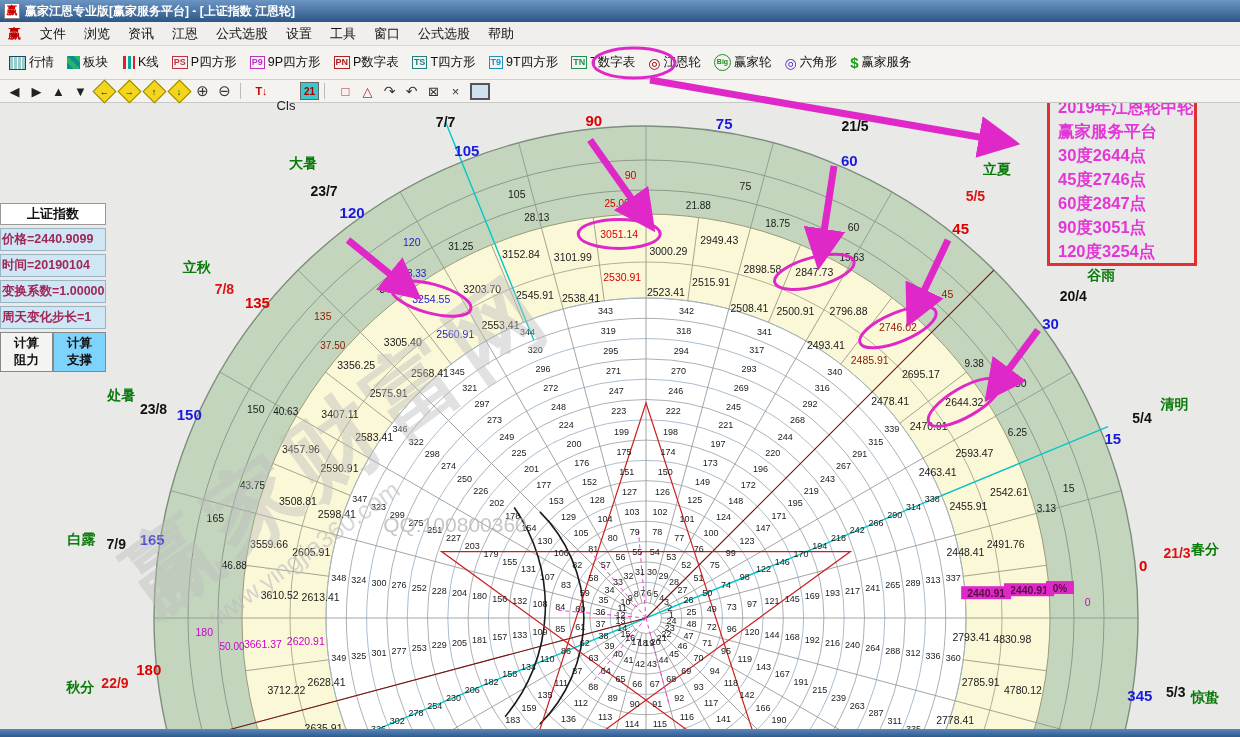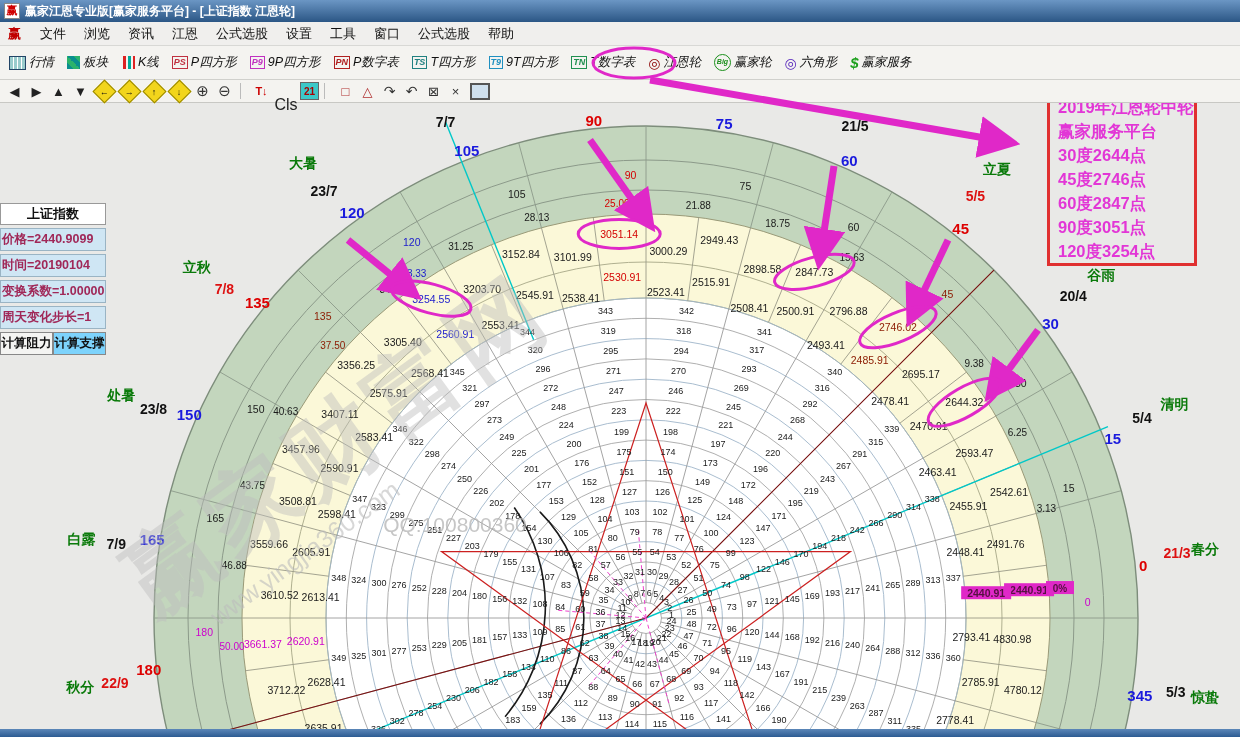--- a/index.html
+++ b/index.html
@@ -10,21 +10,21 @@
     background:linear-gradient(#6b96c4,#2b5685);display:flex;align-items:center;padding:0 4px;
     color:#fff;font-size:12px;font-weight:bold;position:relative;z-index:30;}
   .tlogo{color:#d00000;background:#fff;border:1px solid #888;font-size:11px;line-height:13px;
     width:14px;height:14px;text-align:center;margin-right:5px;font-weight:bold;}
   .menubar{height:23px;background:#f0efed;border-bottom:1px solid #d8d8d5;display:flex;
     align-items:center;font-size:13px;color:#111;position:relative;z-index:30;}
   .mlogo{color:#c00000;font-weight:bold;font-size:13px;margin:0 10px 0 8px;}
   .menu-item{padding:2px 9px;cursor:default;}
   .toolbar1{height:33px;background:#f4f3f0;border-bottom:1px solid #d0d0cc;display:flex;
     align-items:center;font-size:12.5px;color:#111;position:relative;z-index:30;padding-left:6px;}
-  .tb1item{display:flex;align-items:center;margin-right:7px;padding:2px 3px;cursor:default;font-style:italic;}
+  .tb1item{display:flex;align-items:center;margin-right:7px;padding:2px 3px;cursor:default;}
   .tb1badge{font-size:9px;font-weight:bold;border:1px solid;padding:0 1px;margin-right:3px;line-height:11px;}
   .ic{display:inline-block;margin-right:3px;}
   .i-grid{width:15px;height:12px;border:1px solid #246;background:
      repeating-linear-gradient(90deg,#9cc 0 3px,#fff 3px 4px),repeating-linear-gradient(#9cc 0 2.5px,#fff 2.5px 3.5px);}
   .i-blocks{width:13px;height:13px;background:
      linear-gradient(45deg,#0a8f8f 25%,#2bb36b 25% 50%,#0a8f8f 50% 75%,#2bb36b 75%);}
   .i-kline{width:14px;height:13px;background:
      linear-gradient(90deg,transparent 0 2px,#d22 2px 5px,transparent 5px 7px,#0a9 7px 10px,transparent 10px 12px,#d22 12px 14px);}
   .i-gann{color:#8b0000;font-size:14px;line-height:14px;}
   .i-hex{color:#5522bb;font-size:14px;line-height:14px;}
@@ -35,38 +35,38 @@
     align-items:center;position:relative;z-index:30;padding-left:4px;}
   .t2{display:inline-flex;align-items:center;justify-content:center;width:21px;height:18px;
     margin-right:1px;font-size:14px;cursor:default;}
   .t2.tri{color:#222;font-size:13px;}
   .t2.dia{color:#111;font-size:9px;background:#f2d51c;width:15px;height:15px;transform:rotate(45deg);
     border:1px solid #998800;margin:0 4px;}
   .t2.dia span{transform:rotate(-45deg);display:block;font-weight:bold;}
   .t2.zm{color:#333;font-size:15px;}
   .t2.sep{width:6px;border-left:1px solid #bbb;height:16px;margin:0 4px;}
   .t2.td{color:#c00;font-size:11px;font-weight:bold;}
-  .t2.txt{color:#222;font-size:16px;width:26px;margin-top:28px;}
+  .t2.txt{color:#222;font-size:13px;width:26px;margin-top:28px;}
   .t2.cal{background:#3cc8c8;border:1px solid #666;color:#a00;font-size:10px;font-weight:bold;width:17px;height:16px;}
   .t2.shp{color:#b03030;font-size:13px;}
   .t2.rot{color:#333;font-size:14px;}
   .t2.shp2{color:#333;font-size:13px;}
   .t2.mon{width:16px;height:13px;border:2px solid #555;background:#cfe0ee;margin-left:3px;}
   
   .canvas{position:absolute;left:0;top:100px;width:1240px;height:637px;background:#e9e9e7;z-index:1;}
   #wheel{position:absolute;left:0;top:0;width:1240px;height:737px;z-index:1;}
   #overlay{position:absolute;left:0;top:0;width:1240px;height:737px;z-index:50;pointer-events:none;}
   
   .panel{position:absolute;left:0;top:103px;width:106px;z-index:35;font-weight:bold;}
   .panel .hdr{background:#fff;border:1px solid #999;text-align:center;font-size:13px;color:#111;
     padding:1px 0;margin-bottom:3px;}
   .prow{background:#cfe6f4;border:1px solid #9ab4c4;color:#a02858;font-size:12.5px;
     padding:2px 1px;margin-bottom:3px;white-space:nowrap;overflow:hidden;}
   .pbtns{display:flex;}
-  .pbtn{flex:1;border:1px solid #888;font-size:12.5px;text-align:center;padding:2px 0;
+  .pbtn{flex:1;border:1px solid #888;font-size:12.5px;text-align:center;padding:2px 12px;
     background:#f4f4f2;color:#111;cursor:default;}
   .pbtn.alt{background:#7dd3fc;}
   
   .redbox{position:absolute;left:1047px;top:-12px;width:150px;height:178px;border:3px solid #e03030;
     z-index:20;padding:4px 8px;box-sizing:border-box;}
   .redbox div{color:#e236d6;font-size:16.5px;font-weight:bold;line-height:24px;white-space:nowrap;}
   .statusstrip{position:absolute;left:0;bottom:0;width:1240px;height:8px;z-index:40;
     background:linear-gradient(#5b87b8,#2c5b92);}
 </style>
 </head>

